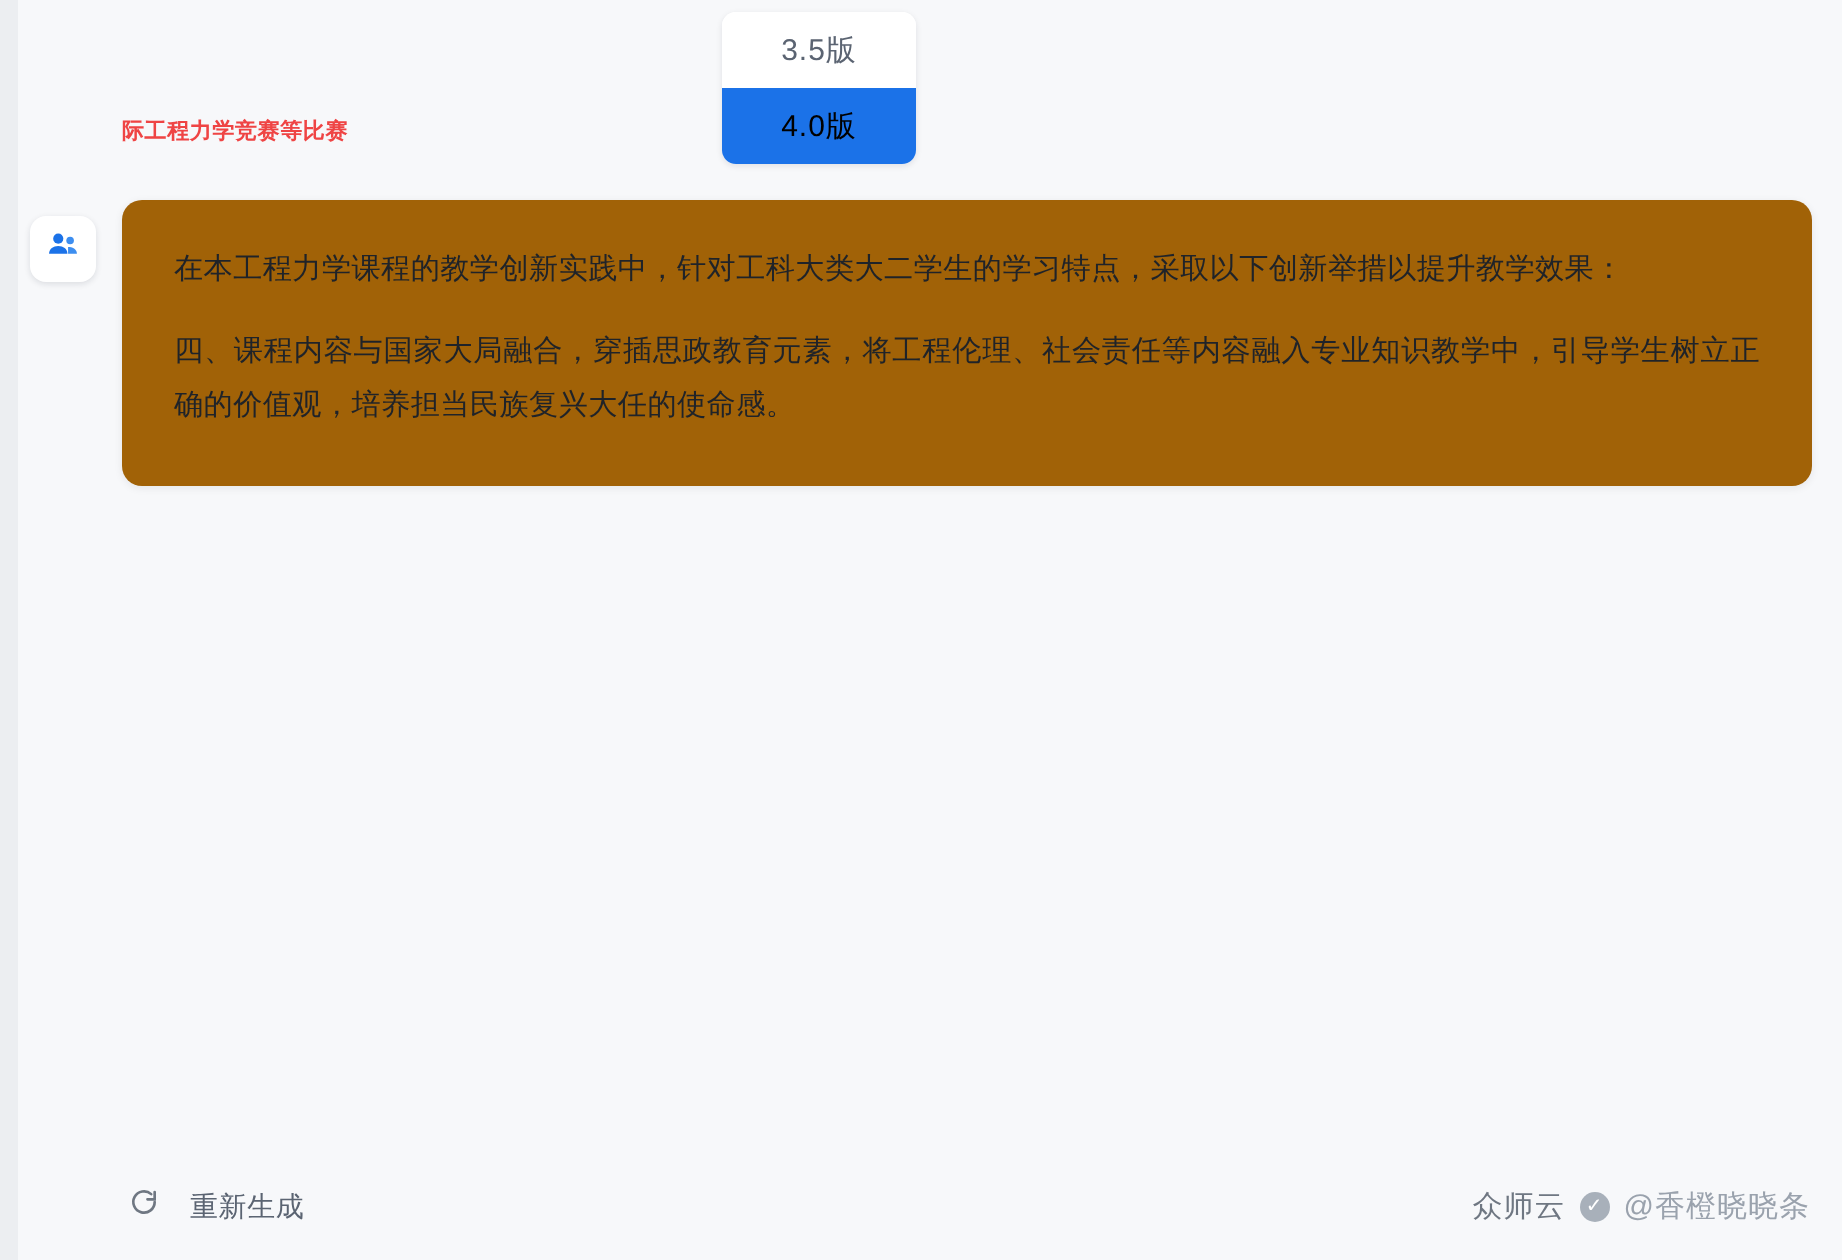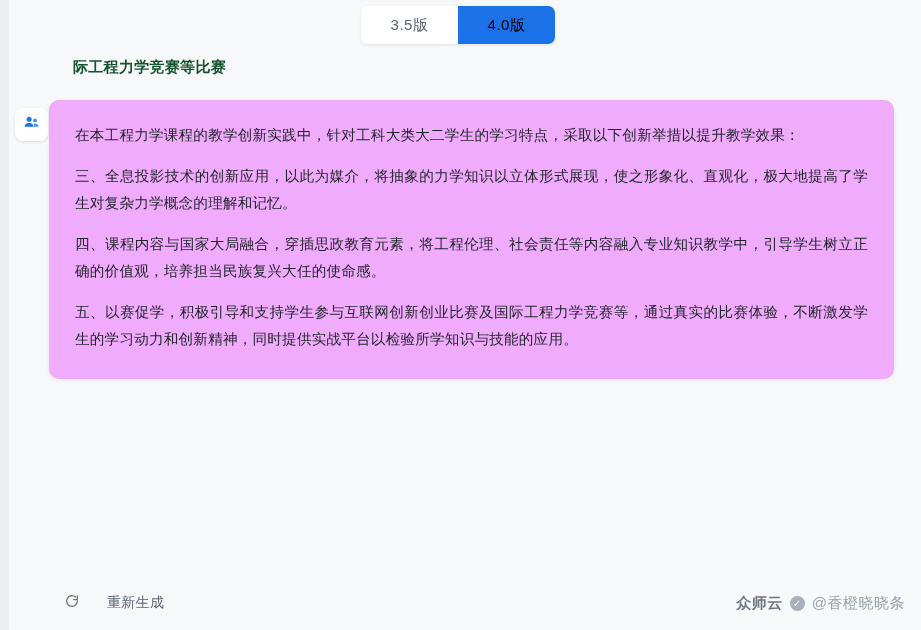--- a/index.html
+++ b/index.html
@@ -31,20 +31,21 @@
   
   .version-toggle {
     position: absolute;
     left: 352px;
     top: 6px;
     display: flex;
     border-radius: 7px;
     overflow: hidden;
     box-shadow: 0 1px 3px rgba(16,24,40,0.10);
     background: #ffffff;
+    flex-direction: column;
   }
   .version-btn {
     min-width: 97px;
     height: 38px;
     display: flex;
     align-items: center;
     justify-content: center;
     font-size: 15px;
     letter-spacing: 0.5px;
     color: #5b6472;
@@ -55,25 +56,25 @@
   }
   .version-btn.active {
     background: #1b72e8;
     color: #000000;
     font-weight: 400;
   }
 
   
   .top-text {
     position: absolute;
-    left: 64px;
+    left: 52px;
     top: 58px;
-    font-size: 15px;
+    font-size: 11px;
     font-weight: bold;
-    color: #14532d;
+    color: #ef4444;
     letter-spacing: 0.3px;
   }
 
   
   .avatar {
     position: absolute;
     left: 6px;
     top: 108px;
     width: 33px;
     height: 33px;
@@ -81,24 +82,24 @@
     background: #ffffff;
     box-shadow: 0 1px 3px rgba(16,24,40,0.12);
     display: flex;
     align-items: center;
     justify-content: center;
   }
 
   
   .message-card {
     position: absolute;
-    left: 40px;
+    left: 52px;
     top: 100px;
     width: 845px;
-    background: #f0abfc;
+    background: #a16207;
     border-radius: 10px;
     box-shadow: 0 1px 4px rgba(16,24,40,0.08);
     padding: 22px 26px 26px 26px;
     box-sizing: border-box;
   }
   .para {
     font-size: 14.6px;
     line-height: 27px;
     color: #1f2329;
     margin: 0 0 14px 0;
@@ -107,21 +108,21 @@
   }
   .para:last-child { margin-bottom: 0; }
 
   
   .regen {
     position: absolute;
     left: 55px;
     top: 593px;
     display: flex;
     align-items: center;
-    gap: 27px;
+    gap: 15px;
     cursor: pointer;
     user-select: none;
   }
   .regen-label {
     font-size: 14px;
     color: #5b6472;
     letter-spacing: 0.3px;
   }
 
   
@@ -133,21 +134,21 @@
     align-items: center;
     gap: 7px;
     color: #9aa2ad;
     font-size: 15px;
     letter-spacing: 0.5px;
     white-space: nowrap;
   }
   .wm-logo {
     color: #6f7782;
     font-size: 15px;
-    font-weight: bold;
+    font-weight: normal;
   }
   .wm-badge {
     width: 15px; height: 15px;
     border-radius: 50%;
     background: #a8b0ba;
     display: inline-flex;
     align-items: center;
     justify-content: center;
     color: #ffffff;
     font-size: 10px;
@@ -173,23 +174,21 @@
         <circle cx="9" cy="8" r="3.2" fill="#1b72e8"></circle>
         <circle cx="16.5" cy="9.2" r="2.4" fill="#3d8ef0"></circle>
         <path d="M3.2 17.5c0-3 2.7-4.8 5.8-4.8s5.8 1.8 5.8 4.8z" fill="#1b72e8"></path>
         <path d="M15.2 13.2c2.6 0 5.6 1.2 5.6 4.3h-5.6z" fill="#3d8ef0"></path>
       </svg>
     </span>
   </div>
 
   <div class="message-card">
     <p class="para">在本工程力学课程的教学创新实践中，针对工科大类大二学生的学习特点，采取以下创新举措以提升教学效果：</p>
-    <p class="para">三、全息投影技术的创新应用，以此为媒介，将抽象的力学知识以立体形式展现，使之形象化、直观化，极大地提高了学生对复杂力学概念的理解和记忆。</p>
     <p class="para">四、课程内容与国家大局融合，穿插思政教育元素，将工程伦理、社会责任等内容融入专业知识教学中，引导学生树立正确的价值观，培养担当民族复兴大任的使命感。</p>
-    <p class="para">五、以赛促学，积极引导和支持学生参与互联网创新创业比赛及国际工程力学竞赛等，通过真实的比赛体验，不断激发学生的学习动力和创新精神，同时提供实战平台以检验所学知识与技能的应用。</p>
   </div>
 
   <div class="regen">
     <span>
       <svg width="16" height="16" viewBox="0 0 24 24" fill="none" stroke="#6f7782" stroke-width="2" stroke-linecap="round">
         <path d="M20 12a8 8 0 1 1-2.6-5.9"></path>
         <path d="M20 4.5V10h-5.4"></path>
       </svg>
     </span>
     <span class="regen-label">重新生成</span>

